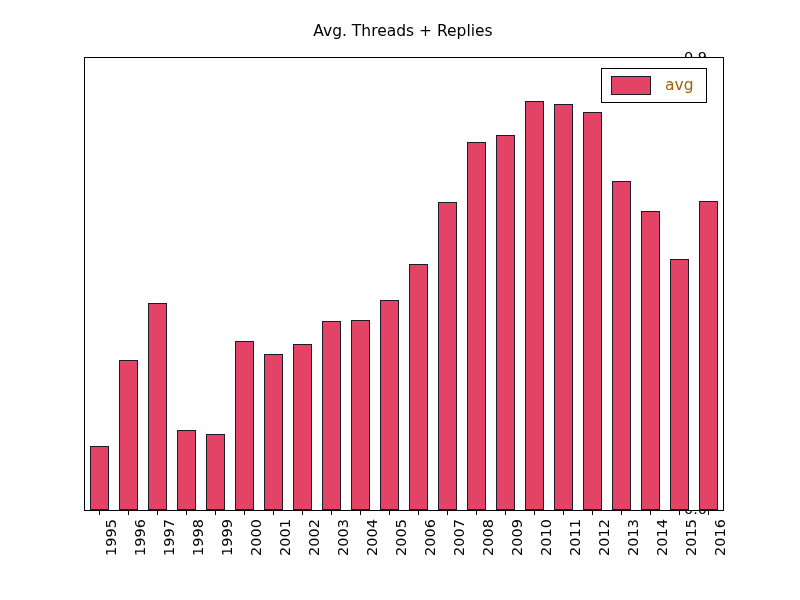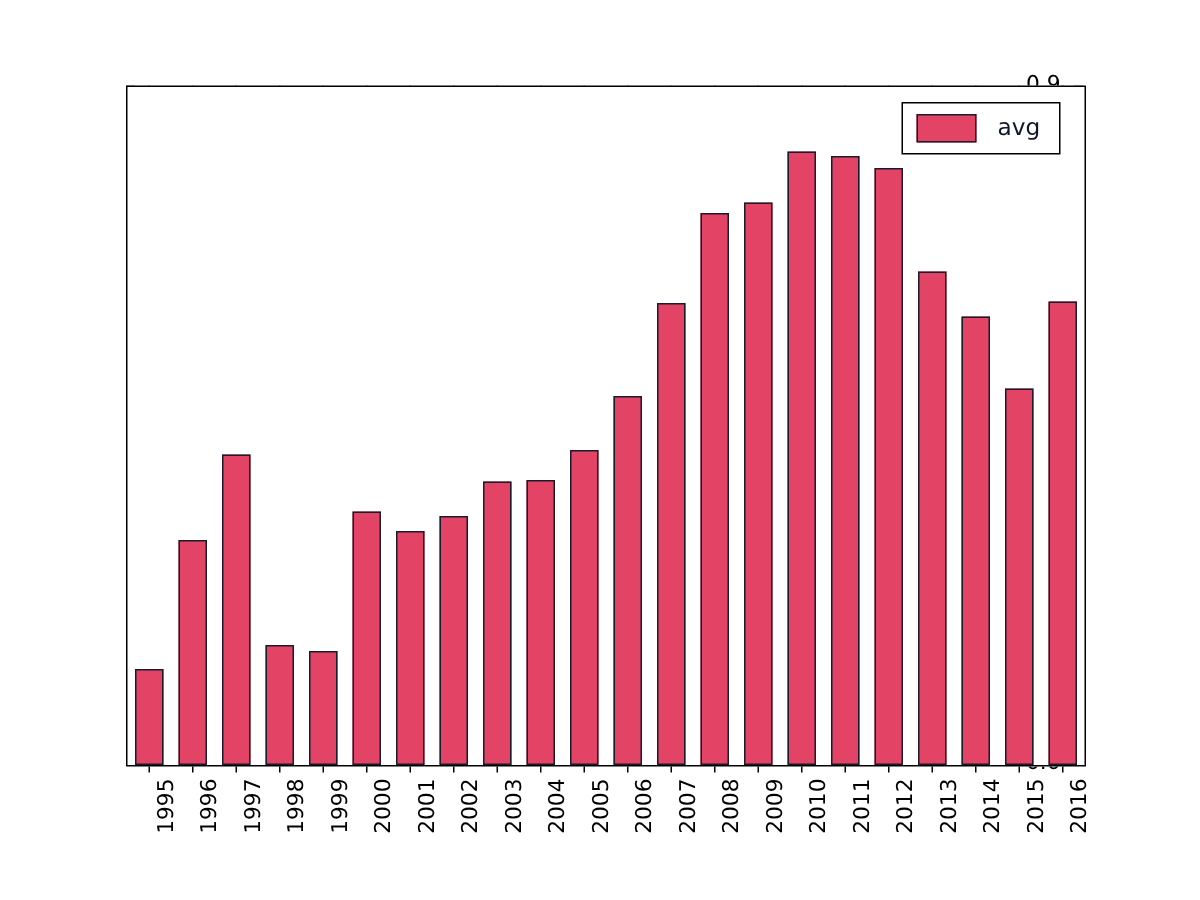--- a/index.html
+++ b/index.html
@@ -128,29 +128,30 @@
     width: 40px;
     height: 19px;
     background: #e34365;
     border: 1.3px solid #1b1b2b;
     box-sizing: border-box;
     flex: none;
   }
   #legend-label {
     margin-left: 14px;
     font-size: 15.5px;
-    color: #0f172a;
+    color: #a16207;
     line-height: 1;
   }
 </style>
 </head>
 <body>
 
 <div id="figure">
 
+  <div id="chart-title">Avg. Threads + Replies</div>
 
   <div id="y-axis-ticks">
       <div class="ytick-label" style="top: 509px;">0.0</div>
       <div class="ytick-mark" style="top: 509px;"></div>
       <div class="ytick-mark right" style="top: 509px;"></div>
       <div class="ytick-label" style="top: 458.78px;">0.1</div>
       <div class="ytick-mark" style="top: 458.78px;"></div>
       <div class="ytick-mark right" style="top: 458.78px;"></div>
       <div class="ytick-label" style="top: 408.56px;">0.2</div>
       <div class="ytick-mark" style="top: 408.56px;"></div>

